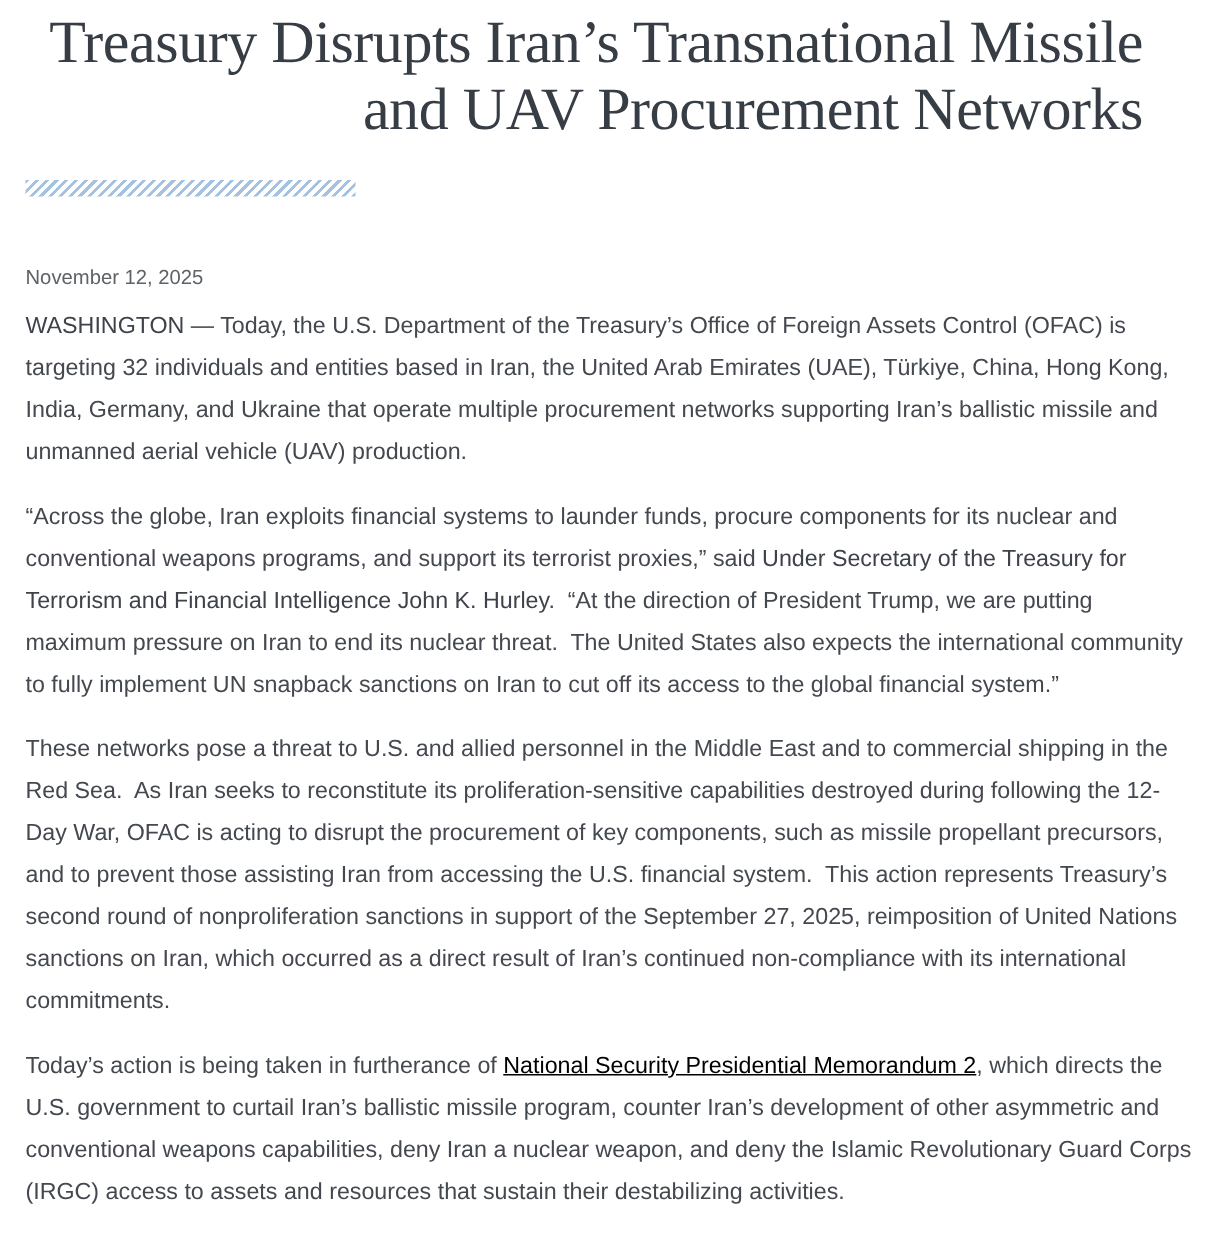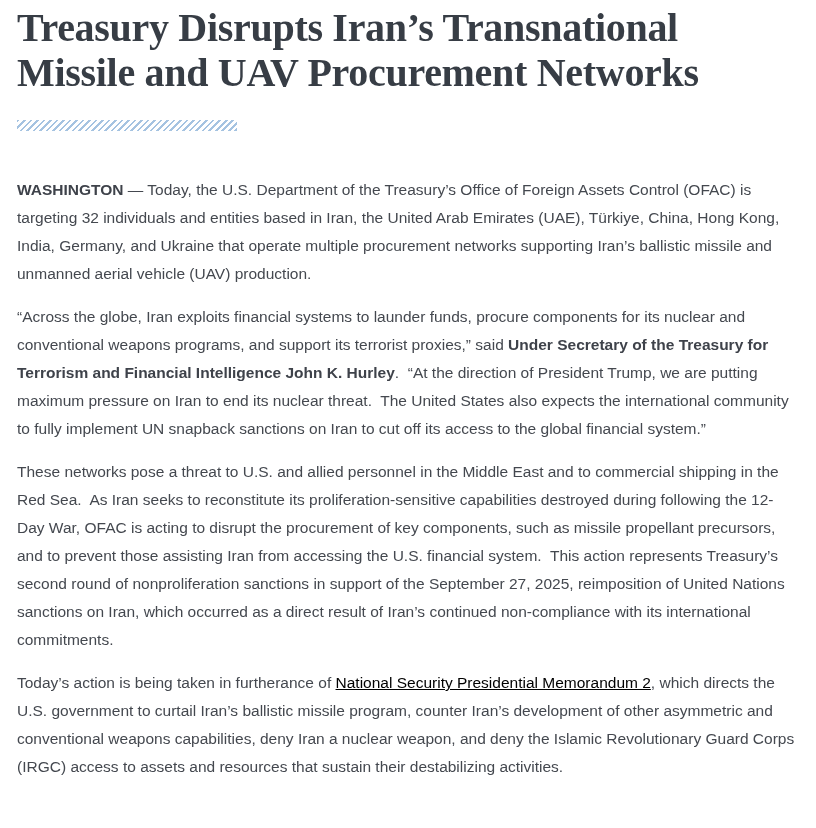--- a/index.html
+++ b/index.html
@@ -11,25 +11,26 @@
     background: #ffffff;
     font-family: "Liberation Sans", sans-serif;
   }
   .container {
     padding: 5px 18px 0 17px;
   }
   h1.article-title {
     margin: 0 0 25px 0;
     max-width: 745px;
     font-family: "Liberation Serif", serif;
-    font-weight: 700;
+    font-weight: 400;
     font-size: 40px;
     line-height: 45px;
     letter-spacing: -0.3px;
     color: #373d45;
+    text-align: right;
   }
   .hatch-bar {
     width: 220px;
     height: 11px;
     margin: 0 0 45px 0;
     background: repeating-linear-gradient(
       135deg,
       #a5c3e1 0px, #a5c3e1 2px,
       #ffffff 2px, #ffffff 4.6px
     );
@@ -41,38 +42,39 @@
     margin: 0 0 10px 0;
   }
   p.body-paragraph {
     margin: 0 0 15px 0;
     font-size: 15.5px;
     line-height: 28px;
     color: #44484f;
     max-width: 782px;
   }
   p.body-paragraph strong {
-    font-weight: bold;
+    font-weight: normal;
     color: #3e424a;
   }
   a.inline-link {
     color: #000000;
     text-decoration: underline;
     cursor: pointer;
   }
 </style>
 </head>
 <body>
 
 <div class="container">
 
   <h1 class="article-title">Treasury Disrupts Iran’s Transnational Missile and UAV Procurement Networks</h1>
 
   <div class="hatch-bar"></div>
 
+  <div class="publish-date">November 12, 2025</div>
 
   <p class="body-paragraph">
     <strong>WASHINGTON</strong><span> — Today, the U.S. Department of the Treasury’s Office of Foreign Assets Control (OFAC) is targeting 32 individuals and entities based in Iran, the United Arab Emirates (UAE), Türkiye, China, Hong Kong, India, Germany, and Ukraine that operate multiple procurement networks supporting Iran’s ballistic missile and unmanned aerial vehicle (UAV) production.</span>
   </p>
 
   <p class="body-paragraph">
     <span>“Across the globe, Iran exploits financial systems to launder funds, procure components for its nuclear and conventional weapons programs, and support its terrorist proxies,” said </span><strong>Under Secretary of the Treasury for Terrorism and Financial Intelligence John K. Hurley</strong><span>.&nbsp; “At the direction of President Trump, we are putting maximum pressure on Iran to end its nuclear threat.&nbsp; The United States also expects the international community to fully implement UN snapback sanctions on Iran to cut off its access to the global financial system.”</span>
   </p>
 
   <p class="body-paragraph">

